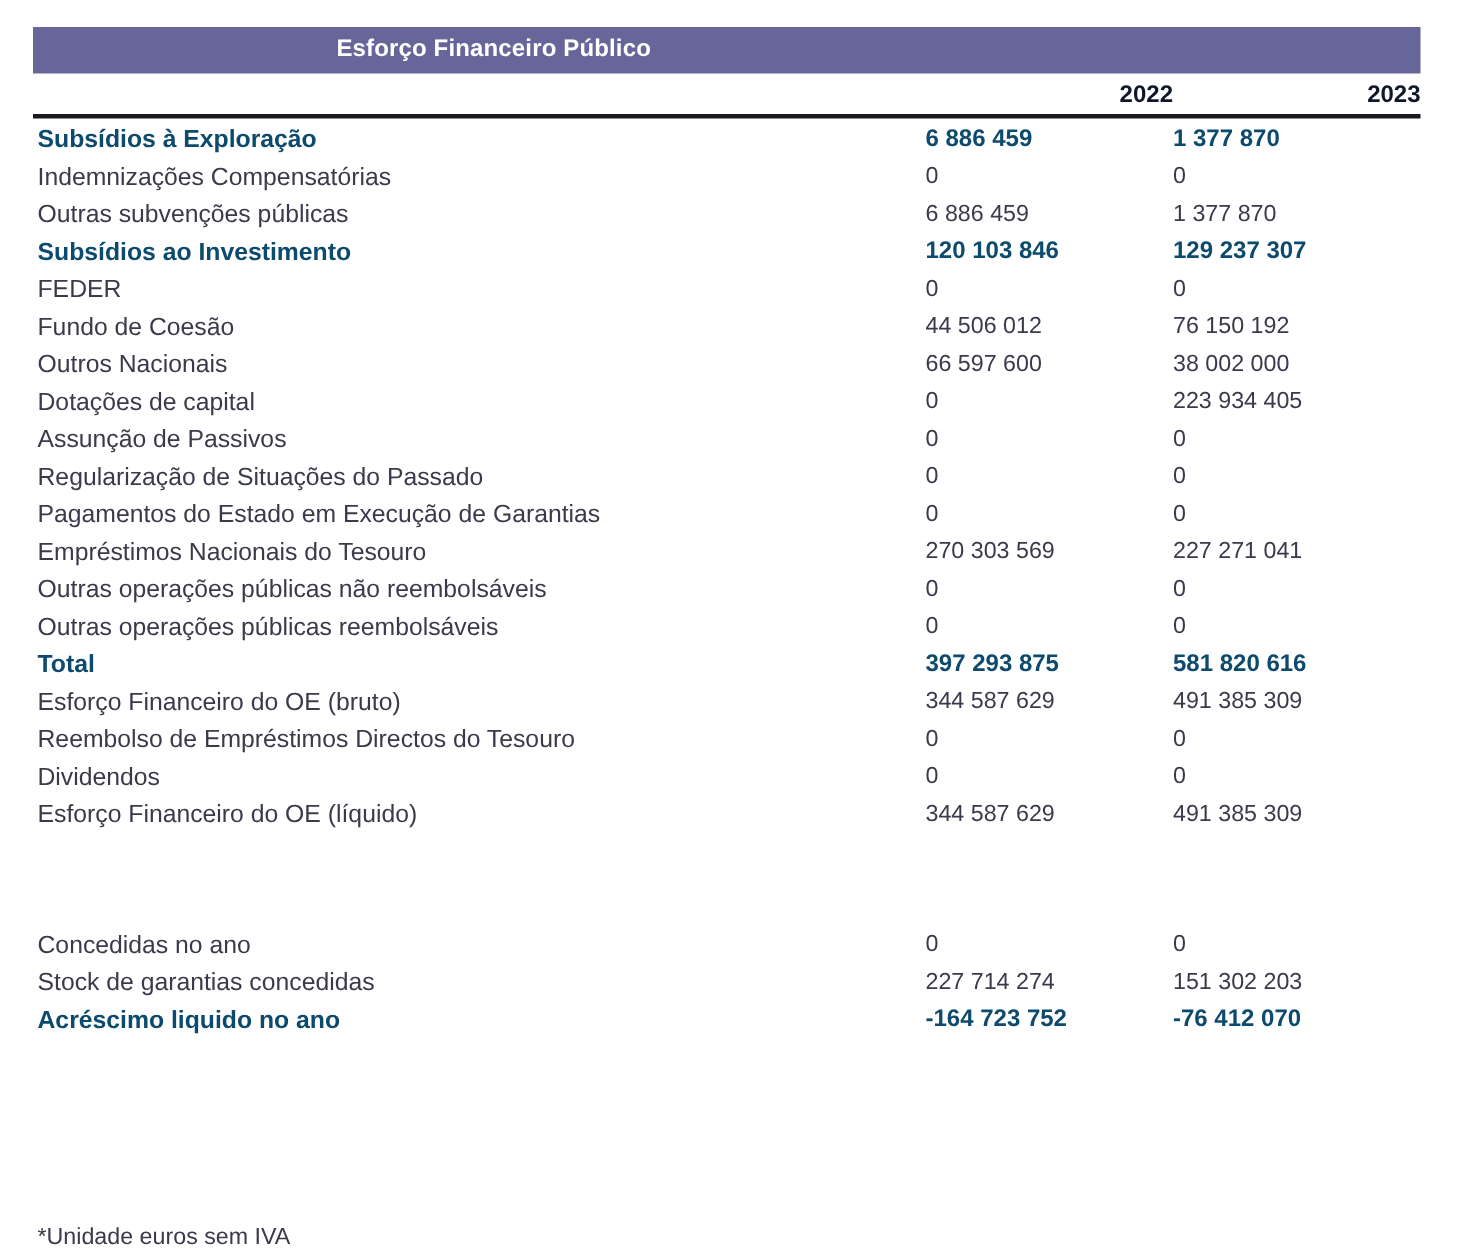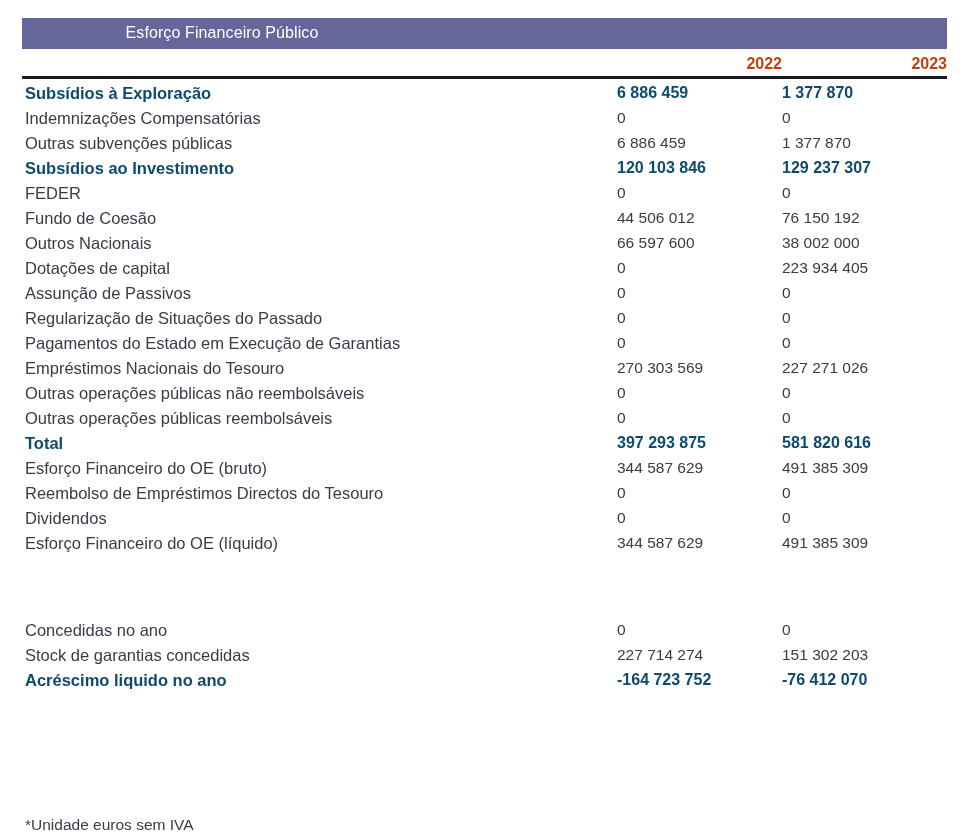--- a/index.html
+++ b/index.html
@@ -42,29 +42,30 @@
     color: #ffffff;
     font-size: 16px;
     line-height: 22px;
     height: 26px;
     padding: 2px 0 3px 0;
     letter-spacing: .1px;
   }
   .title-text {
     display: block;
     width: 400px;
-    text-align: center;
-    font-weight: 400;
+    text-align: right;
+    font-weight: 700;
+    padding-left: 12px;
   }
 
   
   .year-row td {
     font-size: 16px;
     font-weight: 700;
-    color: #c2410c;
+    color: #0f172a;
     text-align: right;
     padding: 4px 0 3px 0;
     height: 20px;
     vertical-align: bottom;
   }
   .year-row td.lbl { text-align: left; }
 
   
   .rule-row td {
     padding: 0;
@@ -207,21 +208,21 @@
           <td class="num">0</td>
         </tr>
         <tr>
           <td class="lbl">Pagamentos do Estado em Execução de Garantias</td>
           <td class="num">0</td>
           <td class="num">0</td>
         </tr>
         <tr>
           <td class="lbl">Empréstimos Nacionais do Tesouro</td>
           <td class="num">270 303 569</td>
-          <td class="num">227 271 026</td>
+          <td class="num">227 271 041</td>
         </tr>
         <tr>
           <td class="lbl">Outras operações públicas não reembolsáveis</td>
           <td class="num">0</td>
           <td class="num">0</td>
         </tr>
         <tr>
           <td class="lbl">Outras operações públicas reembolsáveis</td>
           <td class="num">0</td>
           <td class="num">0</td>

